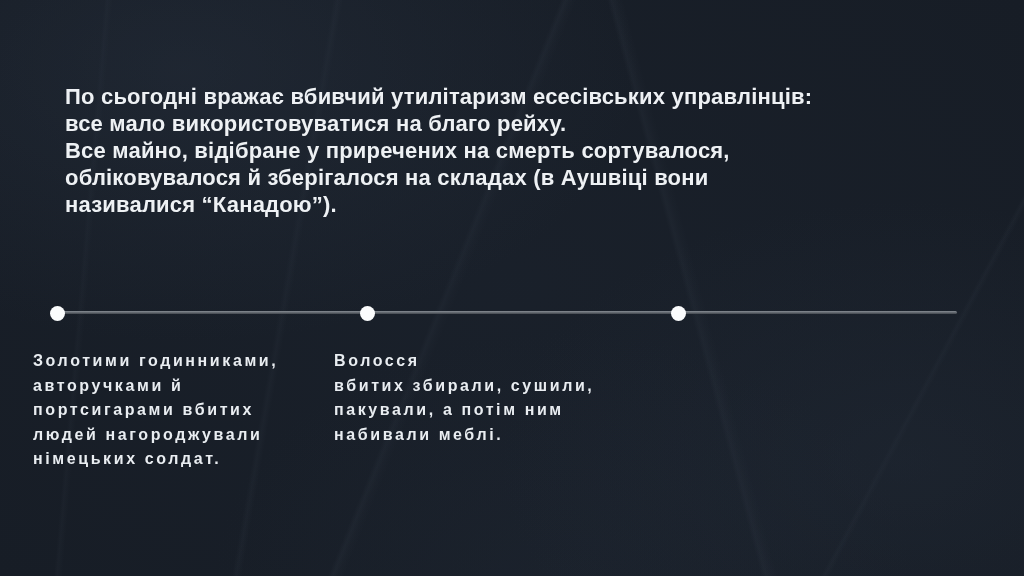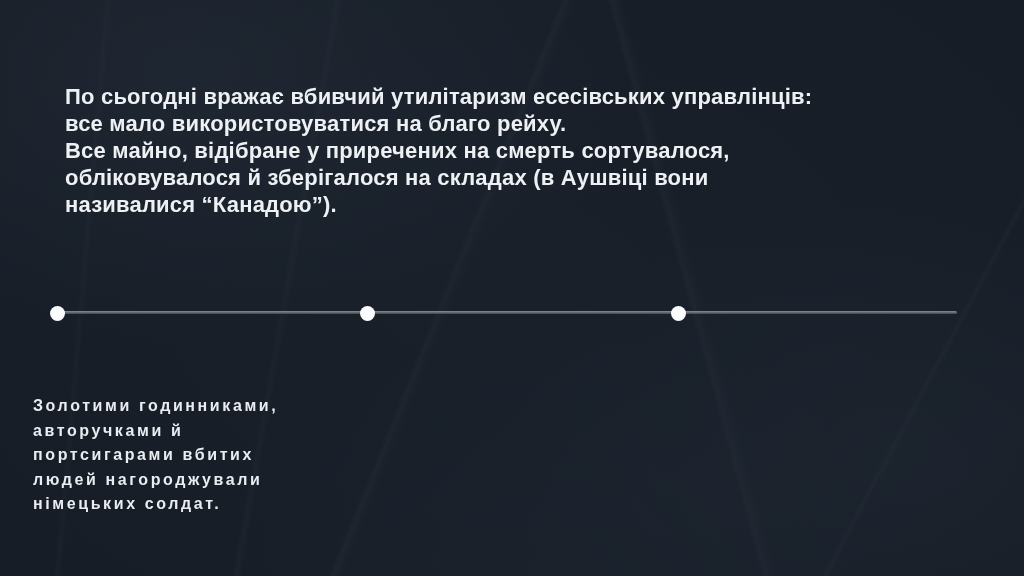--- a/index.html
+++ b/index.html
@@ -69,21 +69,20 @@
   .dot-3 { left: 671px; }
   .col {
     position: absolute;
     top: 349px;
     color: #e9edf1;
     font-size: 16px;
     line-height: 24.5px;
     font-weight: bold;
     letter-spacing: 2.6px;
     white-space: pre-line;
-    margin-top: 45px;
   }
   .col-1 { left: 33px;  width: 295px; }
   .col-2 { left: 334px; width: 310px; }
   .col-3 { left: 655px; width: 335px; }
 </style>
 </head>
 <body>
 
 <div class="slide">
   <div class="vignette"></div>
@@ -98,13 +97,17 @@
 
   <div class="timeline-dot dot-1"></div>
   <div class="timeline-dot dot-2"></div>
   <div class="timeline-dot dot-3"></div>
 
   <div class="col col-1">Золотими годинниками,
 авторучками й
 портсигарами вбитих
 людей нагороджували
 німецьких солдат.</div>
+  <div class="col col-2">Волосся
+вбитих збирали, сушили,
+пакували, а потім ним
+набивали меблі.</div>
 </div>
 
 </body></html>

